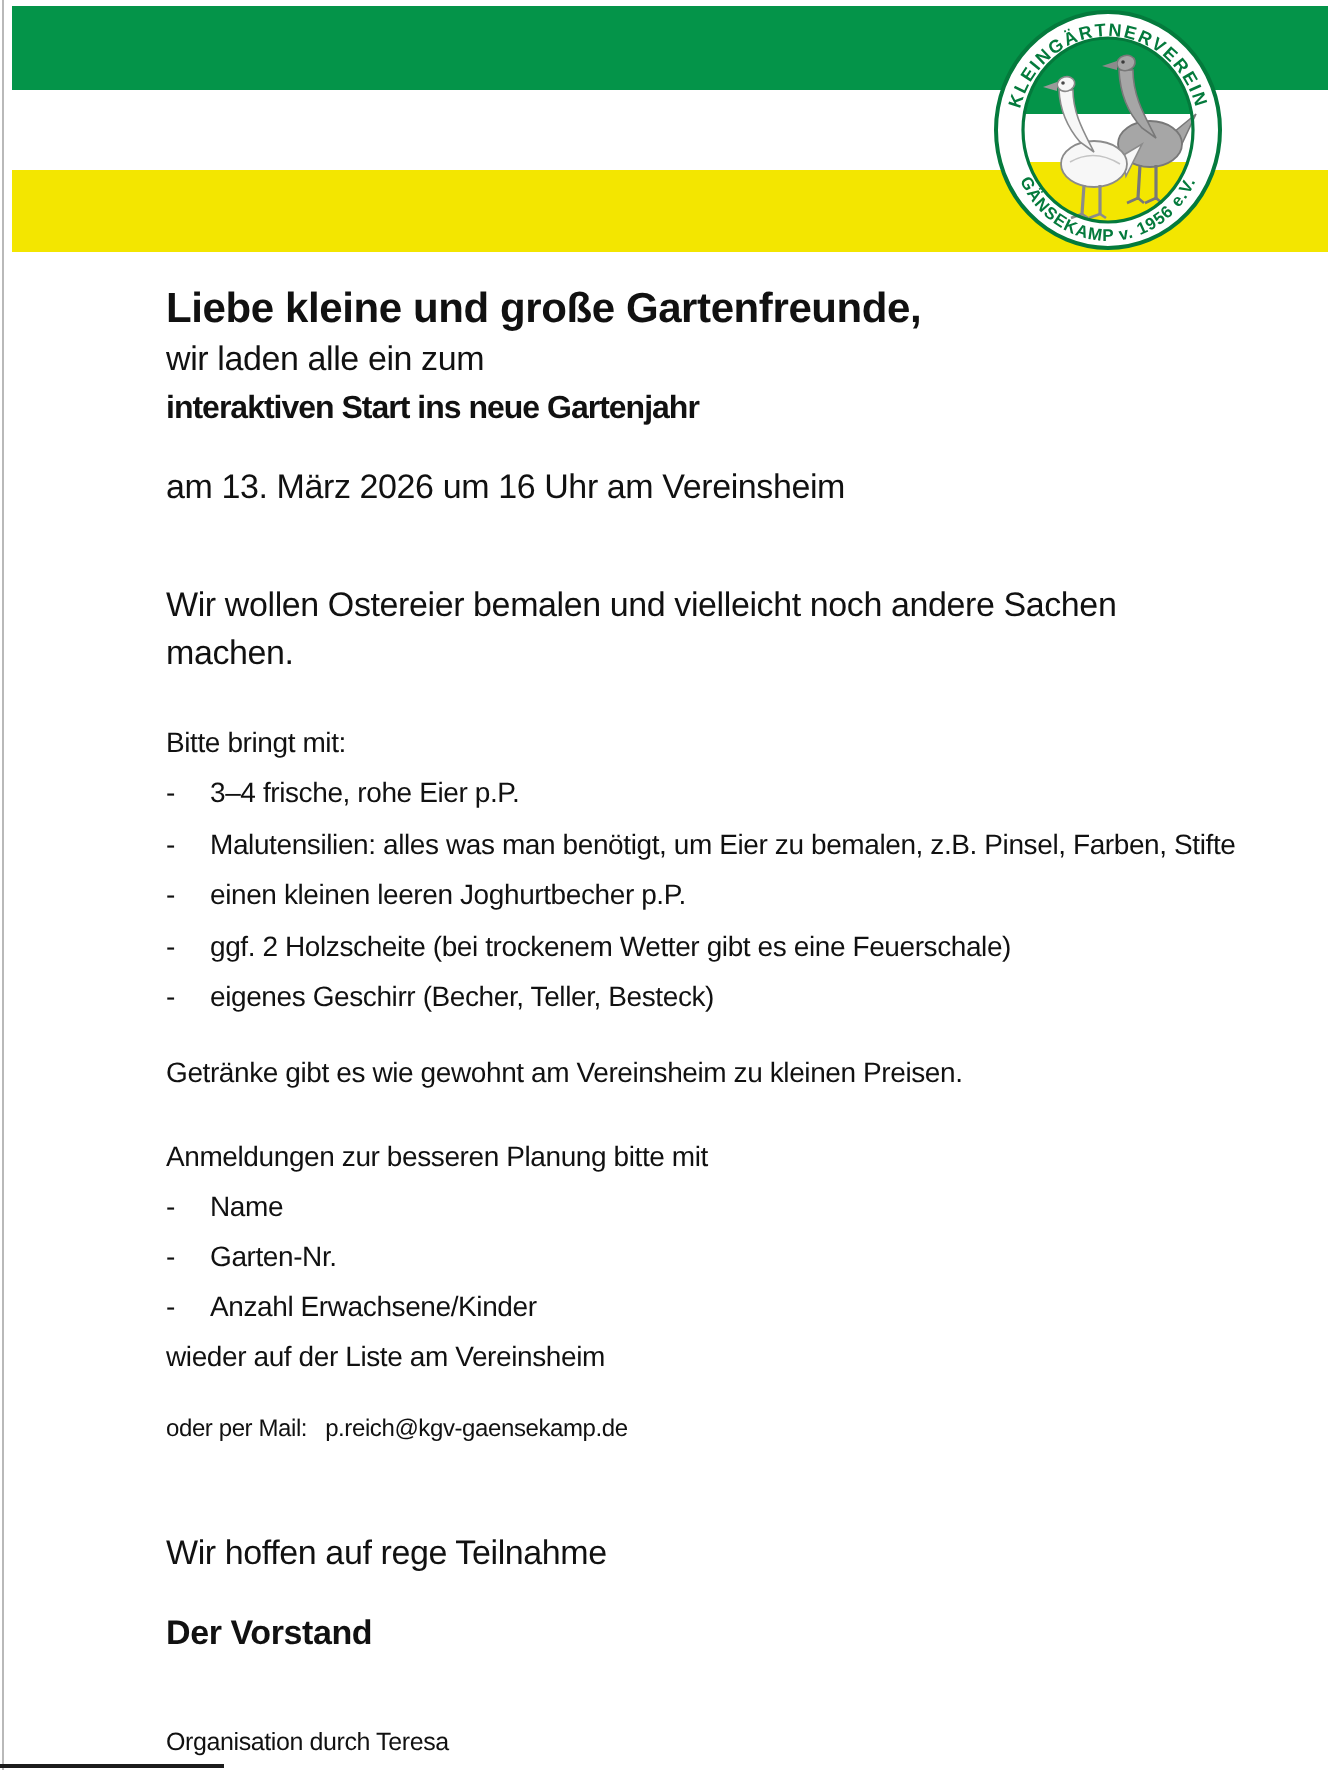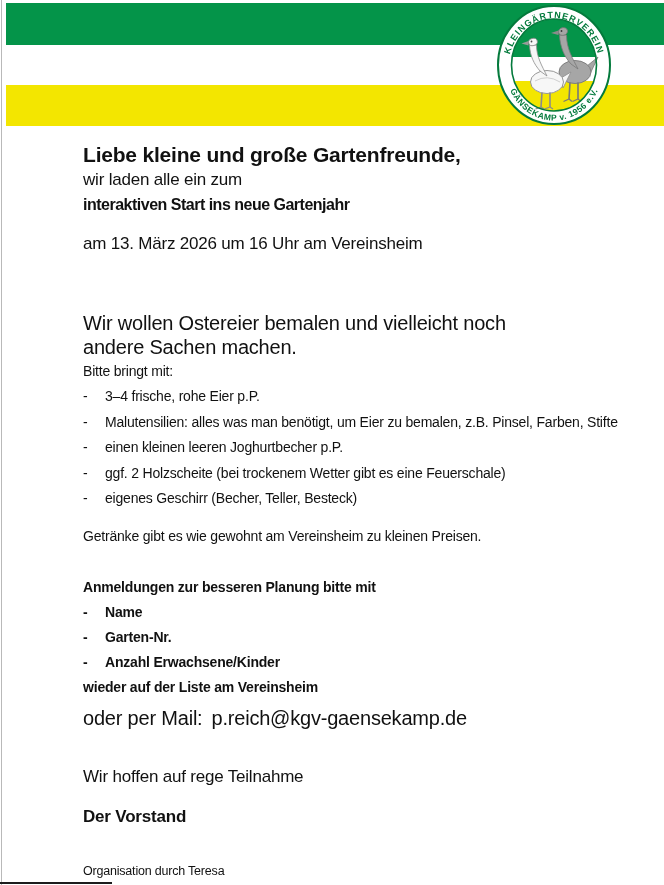--- a/index.html
+++ b/index.html
@@ -21,35 +21,35 @@
   .logo { position:absolute; left:497px; top:4px; width:114px; height:122px; }
   .logo svg { display:block; width:100%; height:100%; }
   .ring-text { font-family:"Liberation Sans", sans-serif; font-weight:bold; fill:#047a3c; }
 
   
   .blk { position:absolute; left:83px; color:#111111; }
   .salutation { top:143px; font-size:21px; font-weight:bold; letter-spacing:-0.2px; }
   .intro      { top:170px; font-size:17px; letter-spacing:-0.2px; }
   .title      { top:196px; font-size:16px; font-weight:bold; letter-spacing:-0.5px; white-space:nowrap; }
   .dateline   { top:234px; font-size:17px; letter-spacing:-0.2px; }
-  .descr      { top:291px; font-size:20px; line-height:24px; width:485px; letter-spacing:-0.2px;margin-top:20px; }
+  .descr      { top:291px; font-size:17px; line-height:24px; width:485px; letter-spacing:-0.2px; }
   .bring-head { top:363px; font-size:14px; letter-spacing:-0.2px; }
   .bring-list { top:388px; width:545px; font-size:14px; letter-spacing:-0.2px; }
   .drinks     { top:528px; font-size:14px; letter-spacing:-0.2px; }
   .regblock   { top:570px; font-size:14px; letter-spacing:-0.2px; width:520px; }
-  .mailline   { top:707px; font-size:20px; letter-spacing:-0.2px; }
+  .mailline   { top:707px; font-size:12px; letter-spacing:-0.2px; }
   .closing    { top:767px; font-size:17px; letter-spacing:-0.2px; }
   .signature  { top:807px; font-size:17px; font-weight:bold; letter-spacing:-0.2px; }
   .footnote   { top:864px; font-size:12.5px; letter-spacing:-0.2px; }
 
   .bullet-row { display:flex; line-height:16.5px; margin-bottom:9px; }
   .bullet-row .dash { width:22px; flex:0 0 22px; }
   .bullet-row .btxt { width:515px; }
 
-  .reg-row { display:flex; height:25px; align-items:flex-end;font-weight:bold; }
+  .reg-row { display:flex; height:25px; align-items:flex-start; }
   .reg-row .dash { width:22px; flex:0 0 22px; }
 
   .mailline .addr { margin-left:9px; }
 </style>
 </head>
 <body>
 
 <div class="page">
 
   <div class="left-edge-line"></div>

